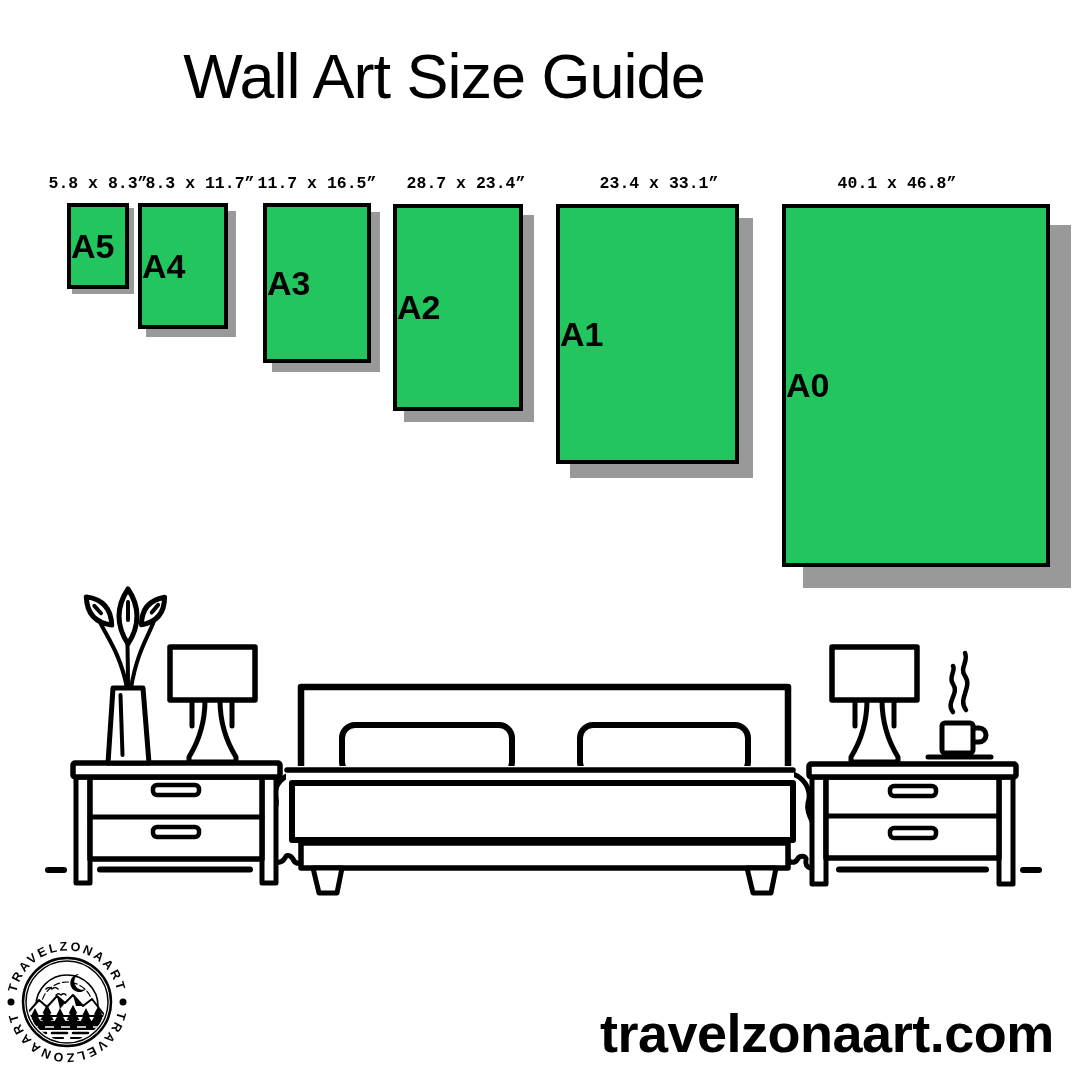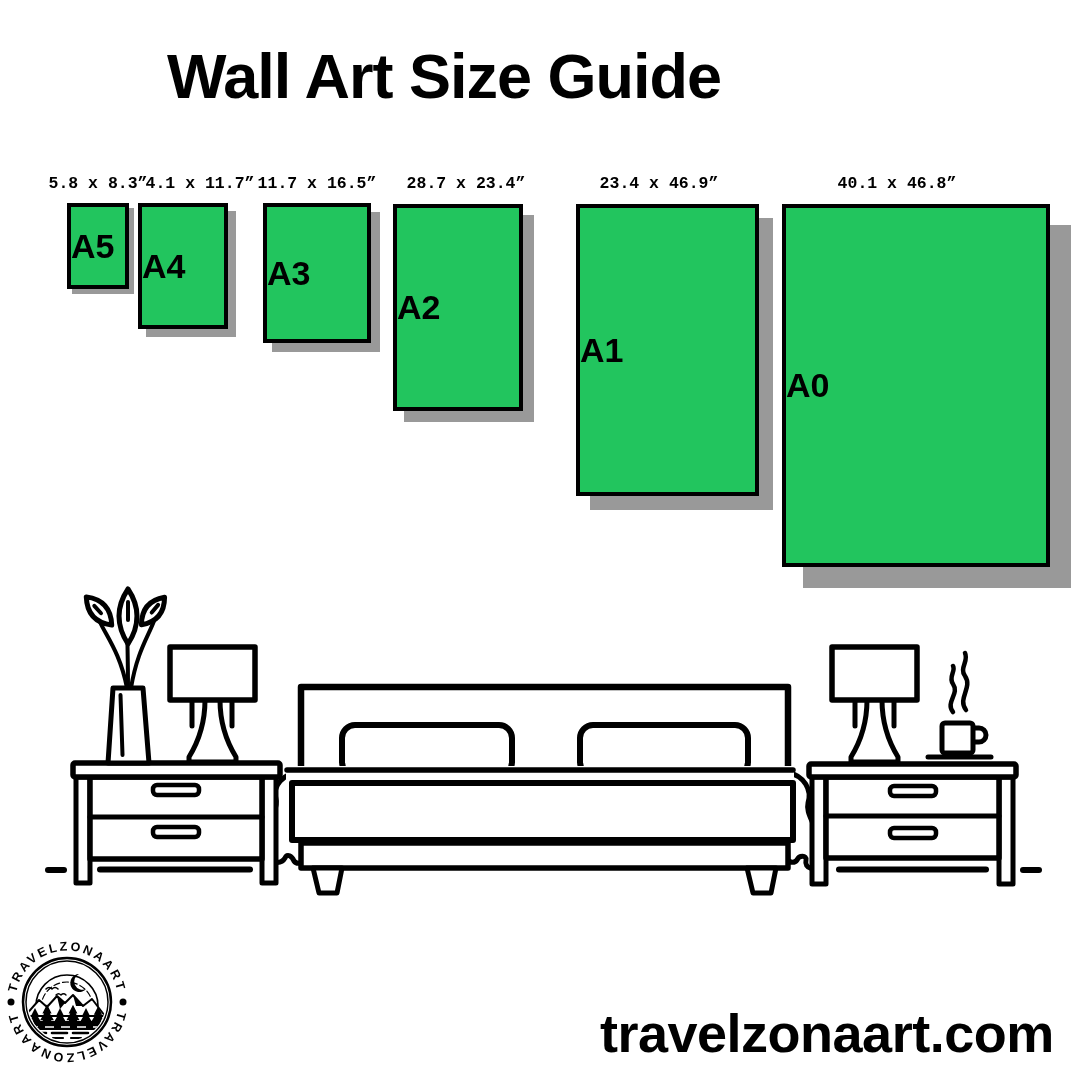--- a/index.html
+++ b/index.html
@@ -2,21 +2,21 @@
 <html style="--ink: #000000; --shadow: #999999; --bg: #ffffff;"><head>
 <meta charset="utf-8">
 <style>
   html,body { margin:0; padding:0; background:#fff; }
   .canvas {
     position:relative; width:1080px; height:1080px; background:var(--bg,#fff);
     font-family:"Liberation Sans", sans-serif; color:var(--ink,#000); overflow:hidden;
   }
   .title {
     position:absolute; left:0; top:40px; width:888px; text-align:center;
-    font-size:63px; font-weight:bold; letter-spacing:-1px;
+    font-size:63px; font-weight:normal; letter-spacing:-1px;
   }
   .dims {
     position:absolute; top:174px; transform:translateX(-50%);
     font-size:16.5px; font-weight:bold; white-space:nowrap;font-family:Liberation Mono, monospace;
   }
   .poster {
     position:absolute; box-sizing:border-box; background:#22c55e;
     border:4px solid var(--ink,#000);
     display:flex; align-items:center; justify-content:flex-start;
     font-size:34px; font-weight:bold;
@@ -33,39 +33,39 @@
   .logo-text { font-family:"Liberation Sans", sans-serif; font-weight:bold; font-size:12.5px; letter-spacing:2.5px; fill:var(--ink,#000); }
 </style>
 </head>
 <body>
 
 <div class="canvas">
 
   <div class="title">Wall Art Size Guide</div>
 
   <div class="dims" style="left:98px">5.8 x 8.3”</div>
-  <div class="dims" style="left:200px">4.1 x 11.7”</div>
+  <div class="dims" style="left:200px">8.3 x 11.7”</div>
   <div class="dims" style="left:317px">11.7 x 16.5”</div>
   <div class="dims" style="left:466px">28.7 x 23.4”</div>
-  <div class="dims" style="left:659px">23.4 x 46.9”</div>
+  <div class="dims" style="left:659px">23.4 x 33.1”</div>
   <div class="dims" style="left:897px">40.1 x 46.8”</div>
 
   <div class="poster" style="left:67px;top:203px;width:62px;height:86px;box-shadow:5px 5px 0 var(--shadow)">
     <span>A5</span>
     </div>
   <div class="poster" style="left:138px;top:203px;width:90px;height:126px;box-shadow:8px 8px 0 var(--shadow)">
     <span>A4</span>
     </div>
-  <div class="poster" style="left:263px;top:203px;width:108px;height:140px;box-shadow:9px 9px 0 var(--shadow)">
+  <div class="poster" style="left:263px;top:203px;width:108px;height:160px;box-shadow:9px 9px 0 var(--shadow)">
     <span>A3</span>
     </div>
   <div class="poster" style="left:393px;top:204px;width:130px;height:207px;box-shadow:11px 11px 0 var(--shadow)">
     <span>A2</span>
     </div>
-  <div class="poster" style="left:576px;top:204px;width:183px;height:292px;box-shadow:14px 14px 0 var(--shadow)">
+  <div class="poster" style="left:556px;top:204px;width:183px;height:260px;box-shadow:14px 14px 0 var(--shadow)">
     <span>A1</span>
     </div>
   <div class="poster" style="left:782px;top:204px;width:268px;height:363px;box-shadow:21px 21px 0 var(--shadow)">
     <span>A0</span>
     </div>
 
   <svg class="scene" width="1080" height="330" viewBox="0 570 1080 330">
 
     <line class="ln" x1="48" y1="870" x2="64" y2="870" stroke-width="6"></line>
     <line class="ln" x1="1023" y1="870" x2="1039" y2="870" stroke-width="6"></line>

